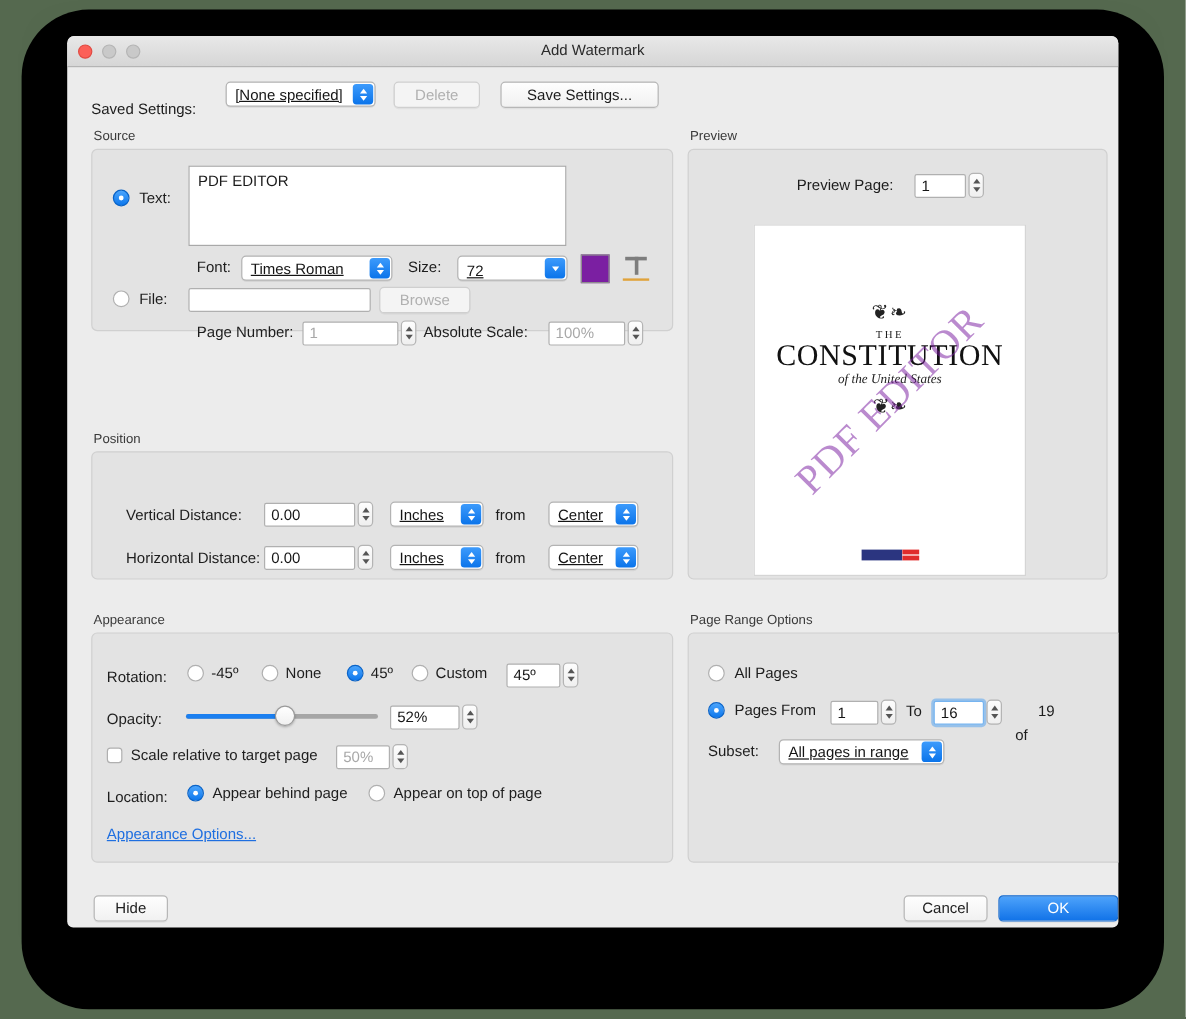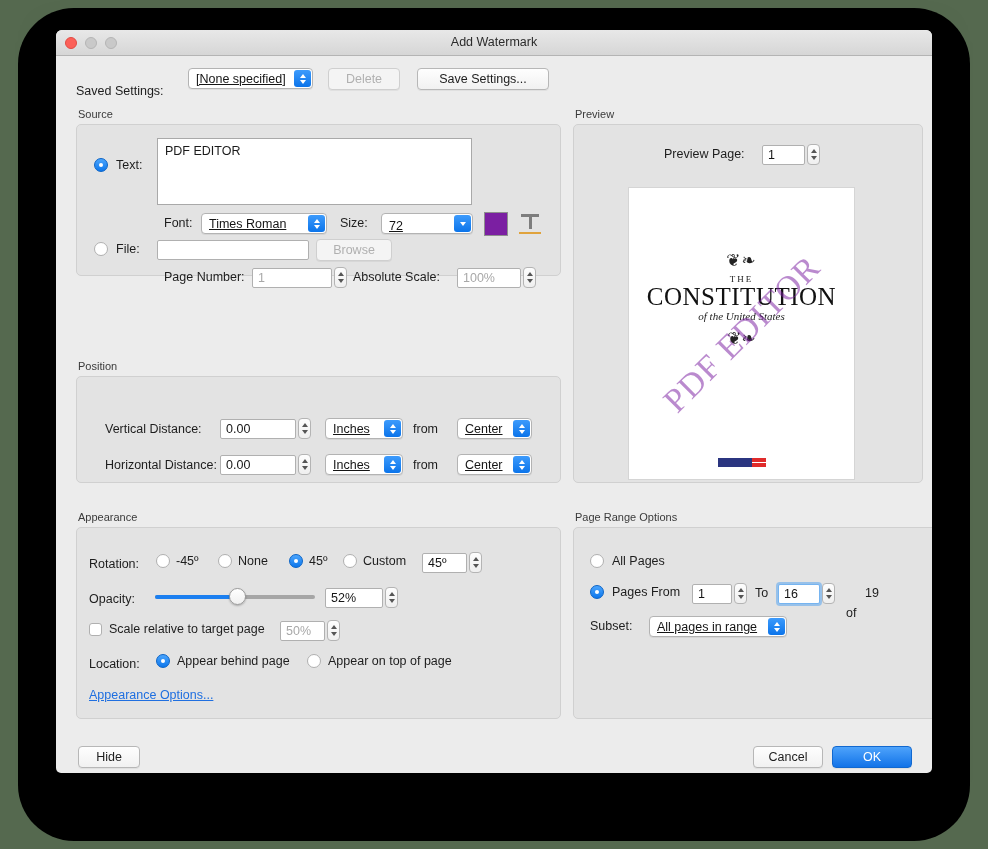--- a/index.html
+++ b/index.html
@@ -517,16 +517,16 @@
           <span class="arrows">
               <i class="up"></i>
               <i class="dn"></i>
             </span>
         </div>
       </div>
     </div>
 
     <div class="btn" style="position:absolute;left:22px;top:690px;width:62px;">Hide</div>
     <div class="btn" style="position:absolute;left:697px;top:690px;width:70px;">Cancel</div>
-    <div class="btn primary" style="position:absolute;left:776px;top:690px;width:80px;">OK</div>
+    <div class="btn primary" style="position:absolute;left:776px;top:690px;width:100px;">OK</div>
 
   </div>
 </div>
 
 </body></html>

